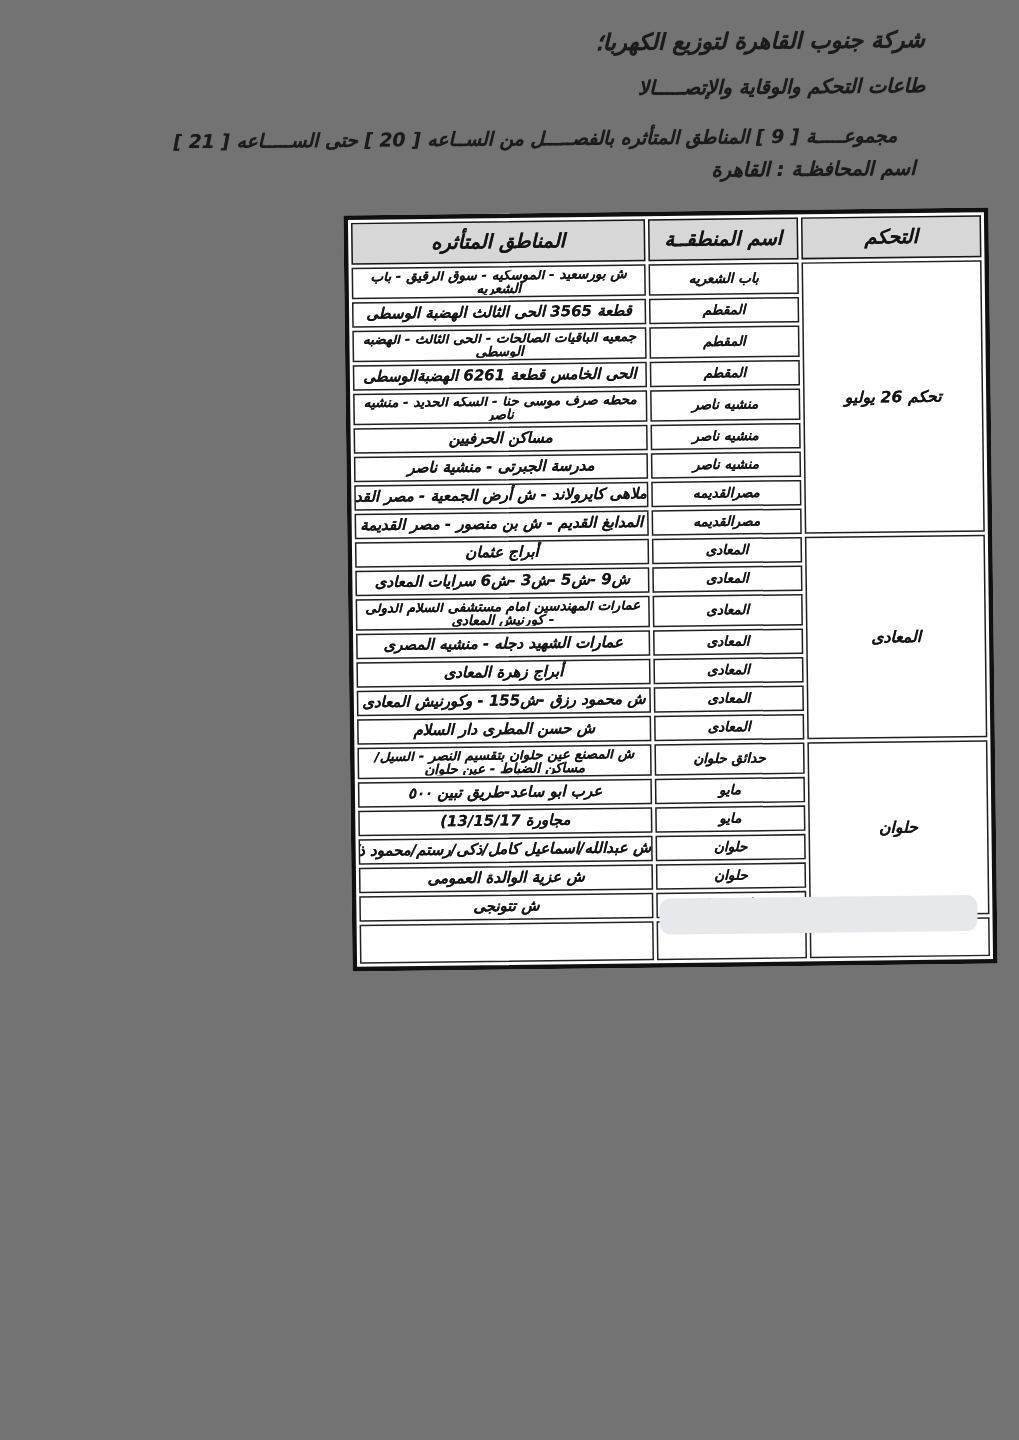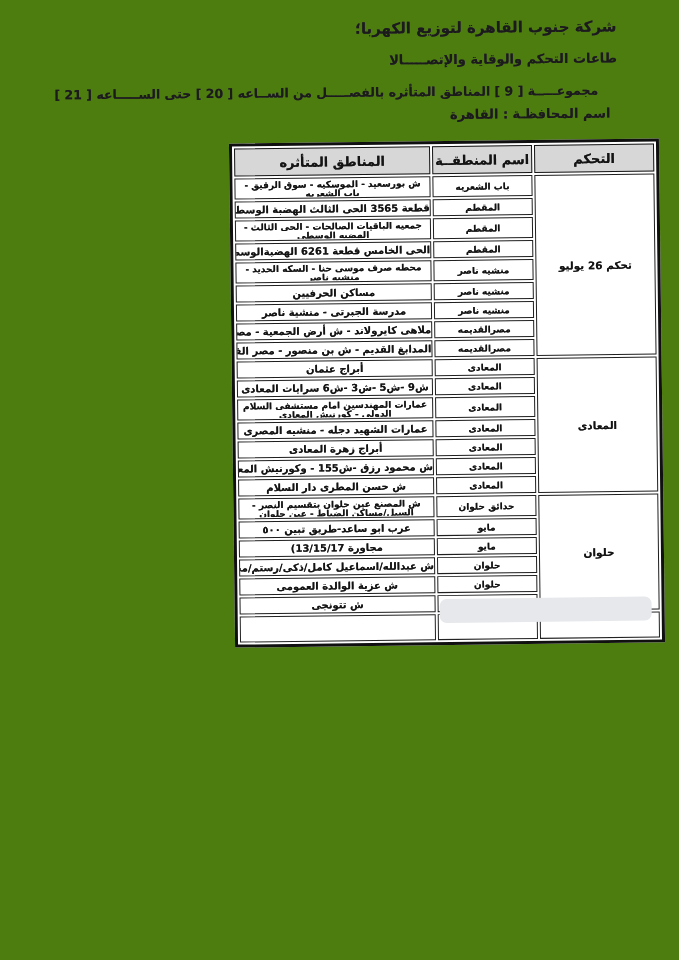--- a/index.html
+++ b/index.html
@@ -5,21 +5,21 @@
   * { margin: 0; padding: 0; box-sizing: border-box; }
   html, body { background: #ffffff; }
   body {
     width: 679px; height: 960px;
     position: relative;
     overflow: hidden;
     font-family: "DejaVu Sans", sans-serif;
     color: #161616;
     direction: rtl;
   }
-  .page { position: absolute; inset: 0; background: #4d7c0f; }
+  .page { position: absolute; inset: 0; background: #737373; font-style: italic; }
 
   
   .doc-header {
     position: absolute; left: 35px; top: 15px; width: 582px; height: 120px;
     transform: rotate(-0.5deg);
   }
   .doc-header .line { position: absolute; white-space: nowrap; font-weight: 700; color: #1b1b1b; text-shadow: 0 0 0.5px #3a3a3a; }
   .line-company     { top: 5px;  right: 0;   font-size: 15px; }
   .line-department  { top: 38px; right: 0;   font-size: 13px; }
   .line-group       { top: 70px; right: 19px; font-size: 12.5px; }

